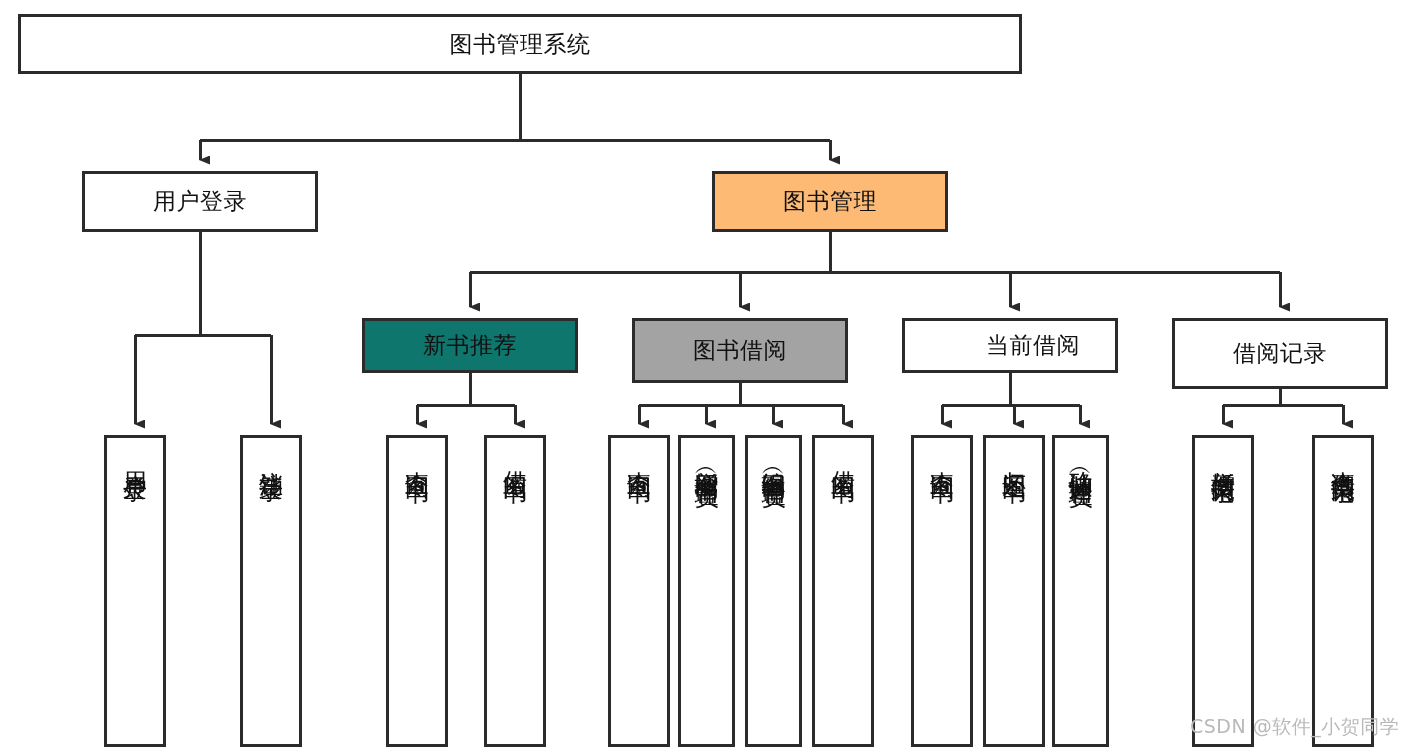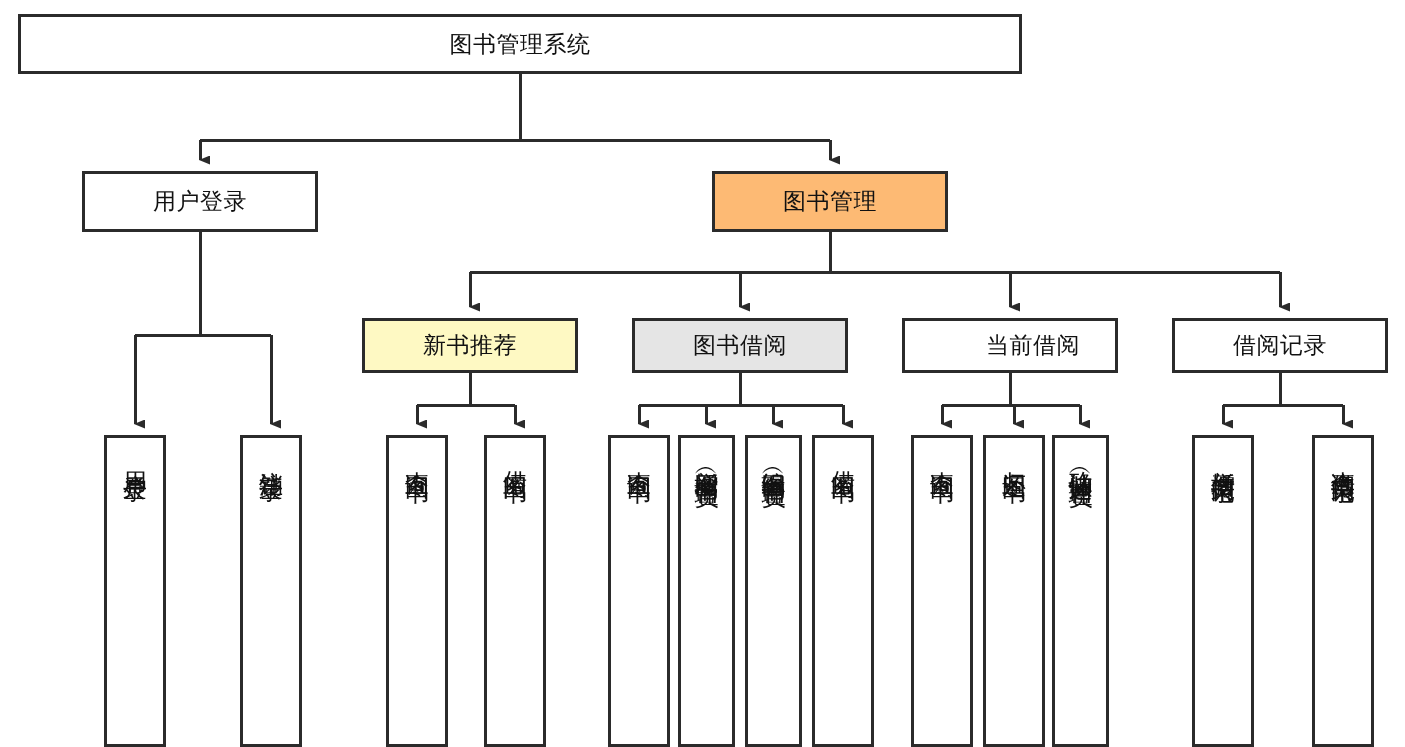--- a/index.html
+++ b/index.html
@@ -121,30 +121,30 @@
   <div id="nodes-layer">
       <div class="node" style="left: 18px; top: 14px; width: 1004px; height: 60px; border-color: rgb(43, 43, 43); background: rgb(255, 255, 255);">
         <span class="node-label" style="color: rgb(17, 17, 17);">图书管理系统</span>
       </div>
       <div class="node" style="left: 82px; top: 171px; width: 236px; height: 61px; border-color: rgb(43, 43, 43); background: rgb(255, 255, 255);">
         <span class="node-label" style="color: rgb(17, 17, 17);">用户登录</span>
       </div>
       <div class="node" style="left: 712px; top: 171px; width: 236px; height: 61px; border-color: rgb(43, 43, 43); background: #fdba74;">
         <span class="node-label" style="color: rgb(17, 17, 17);">图书管理</span>
       </div>
-      <div class="node" style="left: 362px; top: 318px; width: 216px; height: 55px; border-color: rgb(43, 43, 43); background: #fef9c3;">
+      <div class="node" style="left: 362px; top: 318px; width: 216px; height: 55px; border-color: rgb(43, 43, 43); background: #0f766e;">
         <span class="node-label" style="color: rgb(17, 17, 17);">新书推荐</span>
       </div>
-      <div class="node" style="left: 632px; top: 318px; width: 216px; height: 55px; border-color: rgb(43, 43, 43); background: #e5e5e5;">
+      <div class="node" style="left: 632px; top: 318px; width: 216px; height: 65px; border-color: rgb(43, 43, 43); background: #a3a3a3;">
         <span class="node-label" style="color: rgb(17, 17, 17);">图书借阅</span>
       </div>
       <div class="node" style="left: 902px; top: 318px; width: 216px; height: 55px; border-color: rgb(43, 43, 43); background: rgb(255, 255, 255);">
         <span class="node-label" style="color: rgb(17, 17, 17); margin-left: 46px;">当前借阅</span>
       </div>
-      <div class="node" style="left: 1172px; top: 318px; width: 216px; height: 55px; border-color: rgb(43, 43, 43); background: rgb(255, 255, 255);">
+      <div class="node" style="left: 1172px; top: 318px; width: 216px; height: 71px; border-color: rgb(43, 43, 43); background: rgb(255, 255, 255);">
         <span class="node-label" style="color: rgb(17, 17, 17);">借阅记录</span>
       </div>
       <div class="node leaf" style="left: 104px; top: 435px; width: 62px; height: 312px; border-color: rgb(43, 43, 43); background: rgb(255, 255, 255);">
         <span class="node-label" style="color: rgb(17, 17, 17);">用户登录</span>
       </div>
       <div class="node leaf" style="left: 240px; top: 435px; width: 62px; height: 312px; border-color: rgb(43, 43, 43); background: rgb(255, 255, 255);">
         <span class="node-label" style="color: rgb(17, 17, 17);">注销登录</span>
       </div>
       <div class="node leaf" style="left: 386px; top: 435px; width: 62px; height: 312px; border-color: rgb(43, 43, 43); background: rgb(255, 255, 255);">
         <span class="node-label" style="color: rgb(17, 17, 17);">查询图书</span>
@@ -174,14 +174,15 @@
         <span class="node-label" style="color: rgb(17, 17, 17);">确认归还（管理员）</span>
       </div>
       <div class="node leaf tall-text" style="left: 1192px; top: 435px; width: 62px; height: 312px; border-color: rgb(43, 43, 43); background: rgb(255, 255, 255);">
         <span class="node-label" style="color: rgb(17, 17, 17);">新增借阅记录</span>
       </div>
       <div class="node leaf tall-text" style="left: 1312px; top: 435px; width: 62px; height: 312px; border-color: rgb(43, 43, 43); background: rgb(255, 255, 255);">
         <span class="node-label" style="color: rgb(17, 17, 17);">查询借阅记录</span>
       </div>
     </div>
 
+  <div class="watermark" style="left:1190px; top:714px;">CSDN @软件_小贺同学</div>
 
 </div>
 
 </body></html>

